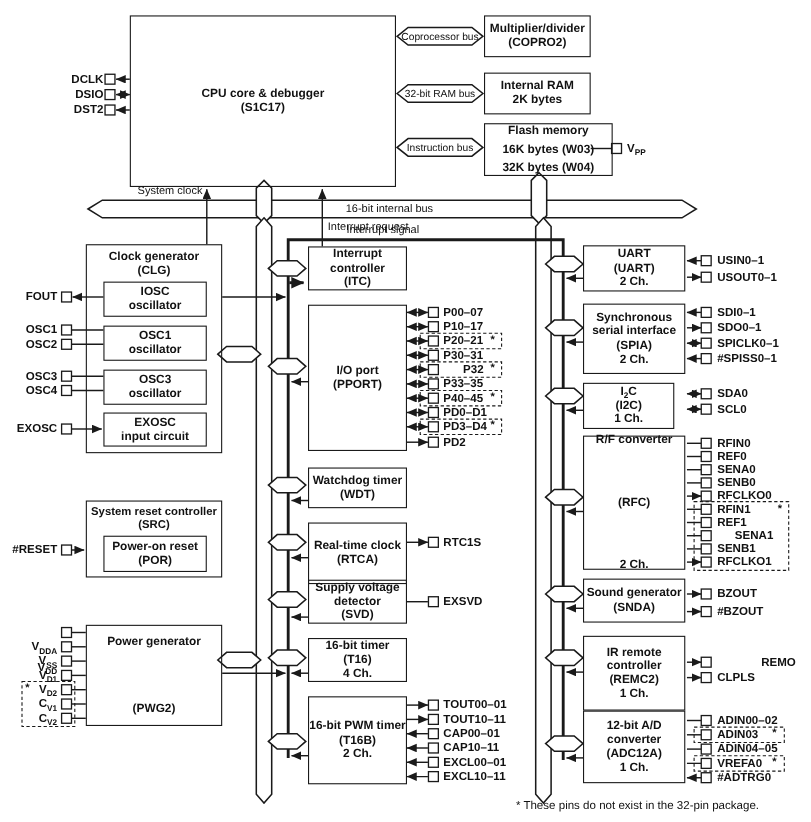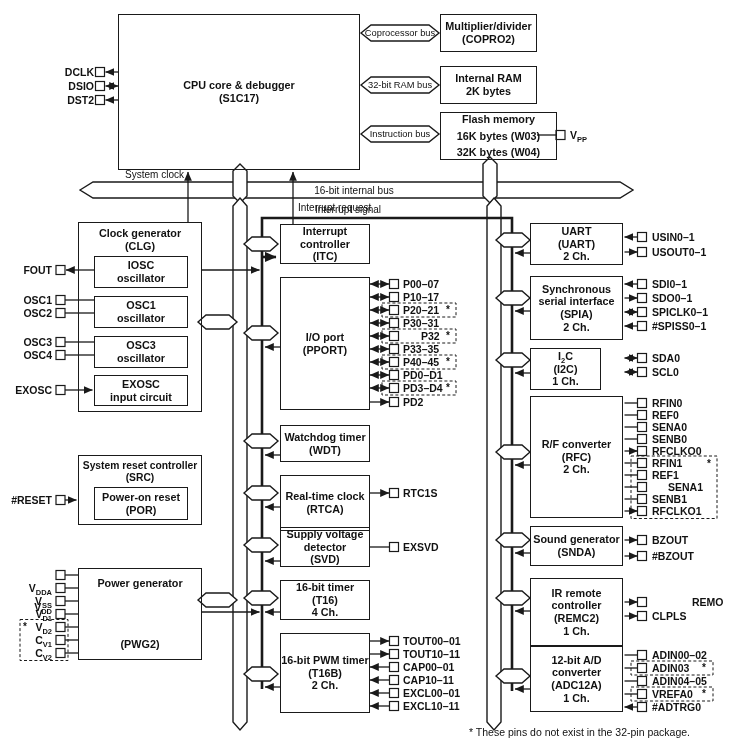--- a/index.html
+++ b/index.html
@@ -333,26 +333,26 @@
   <div>UART</div>
       <div>(UART)</div>
       <div>2 Ch.</div>
 </div>
 <div class="bx" style="left:530px;top:276px;width:93px;height:64px;">
   <div>Synchronous</div>
       <div>serial interface</div>
       <div>(SPIA)</div>
       <div>2 Ch.</div>
 </div>
-<div class="bx" style="left:530px;top:348px;width:71px;height:42px;">
+<div class="bx" style="left:530px;top:348px;width:83px;height:42px;">
   <div>I<sub>2</sub>C</div>
       <div>(I2C)</div>
       <div>1 Ch.</div>
 </div>
-<div class="bx" style="left:530px;top:396px;width:93px;height:122px;">
+<div class="bx" style="left:530px;top:396px;width:93px;height:122px;gap:44px;">
   <div>R/F converter</div>
       <div>(RFC)</div>
       <div>2 Ch.</div>
 </div>
 <div class="bx" style="left:530px;top:526px;width:93px;height:40px;">
   <div>Sound generator</div>
       <div>(SNDA)</div>
 </div>
 <div class="bx" style="left:530px;top:578px;width:93px;height:68px;">
   <div>IR remote</div>

